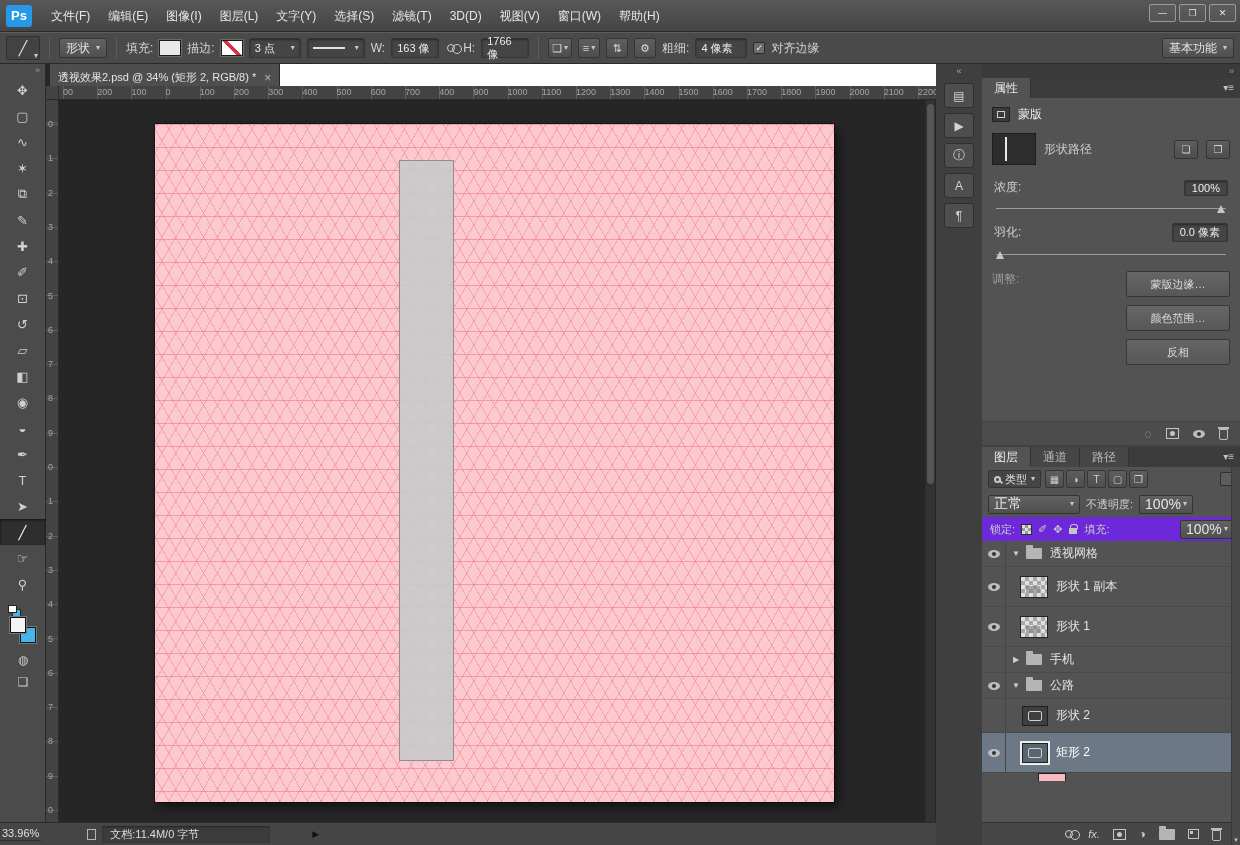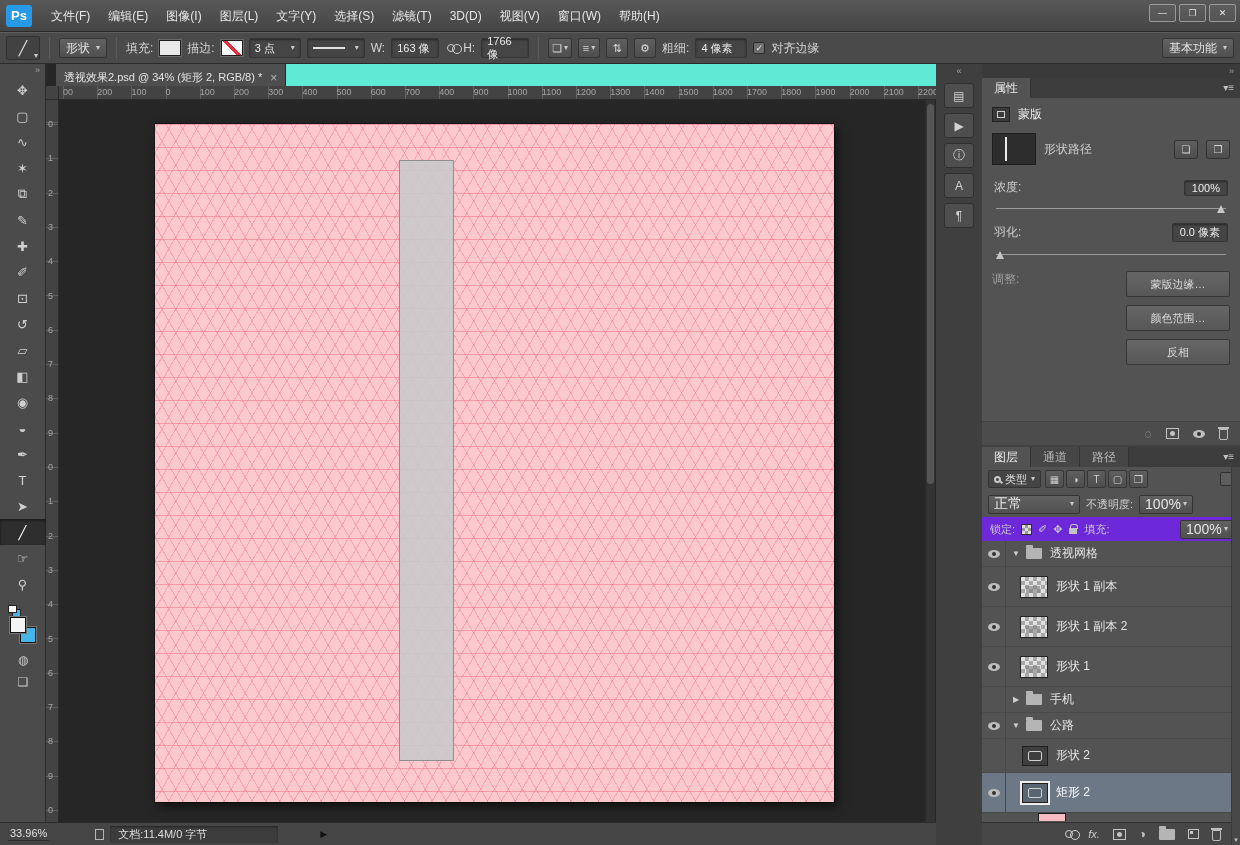--- a/index.html
+++ b/index.html
@@ -56,21 +56,21 @@
   .mini-colors{width:12px;height:10px;margin:8px 0 2px 8px;position:relative}
   .mini-colors::before{content:'';position:absolute;left:0;top:0;width:7px;height:6px;background:#fff;border:1px solid #222;z-index:2}
   .mini-colors::after{content:'';position:absolute;left:4px;top:4px;width:7px;height:6px;background:#4ab3e8;border:1px solid #222}
   .color-chips{width:26px;height:26px;position:relative;margin:2px 0 6px 10px}
   .chip-bg{position:absolute;right:0;bottom:0;width:16px;height:16px;background:#45b6ea;border:1px solid #111;box-shadow:0 0 0 1px #777}
   .chip-fg{position:absolute;left:0;top:0;width:16px;height:16px;background:#f4f4f4;border:1px solid #111;box-shadow:0 0 0 1px #777;z-index:2}
   .tool.small{height:22px;font-size:12px}
 
   
   .docarea{position:absolute;left:46px;top:64px;width:890px;bottom:23px;background:#262626}
-  .tabbar{position:absolute;left:10px;top:0;right:0;height:28px;background:#5eead4;border-bottom:1px solid #2a2a2a;display:flex}
+  .tabbar{position:absolute;left:4px;top:0;right:0;height:28px;background:#ffffff;border-bottom:1px solid #2a2a2a;display:flex}
   .doctab{background:#4e4e4e;border-right:1px solid #262626;display:flex;align-items:center;padding:0 8px;gap:8px;
     font-size:11px;color:#e3e3e3}
   .tabclose{color:#b5b5b5;font-size:12px}
   .rulerh{position:absolute;left:13px;top:22px;right:0;height:14px;background:#434343;border-bottom:1px solid #2b2b2b;
     background-image:repeating-linear-gradient(90deg,#5f5f5f 0 1px,transparent 1px 34.2px);background-position:4px 0;overflow:hidden}
   .rcorner{position:absolute;left:0;top:22px;width:13px;height:14px;background:#434343;border-bottom:1px solid #2b2b2b;border-right:1px solid #2b2b2b}
   .rlabel{position:absolute;top:1px;font-size:9px;color:#a5a5a5;white-space:nowrap}
   .viewport{position:absolute;left:0;top:36px;right:0;bottom:0;background:#262626;overflow:hidden}
   .rulerv{position:absolute;left:0;top:0;width:13px;bottom:0;background:#434343;border-right:1px solid #2b2b2b;
     background-image:repeating-linear-gradient(to bottom,#5f5f5f 0 1px,transparent 1px 34.3px);background-position:0 24px;z-index:3}
@@ -82,21 +82,21 @@
       repeating-linear-gradient(-60deg,rgba(233,84,106,.30) 0 1px,transparent 1px 12px);
     box-shadow:0 0 0 1px rgba(0,0,0,.4),4px 5px 10px rgba(0,0,0,.55)}
   .shape-rect{position:absolute;left:244px;top:36px;width:55px;height:601px;
     background:rgba(201,201,203,.9);border:1px solid #8f8f8f}
   .vscroll{position:absolute;right:1px;top:0;width:10px;bottom:0;background:#333;border-left:1px solid #2a2a2a}
   .vthumb{position:absolute;left:1px;right:1px;top:4px;height:380px;background:#555;border-radius:4px}
 
   
   .statusbar{position:absolute;left:0;bottom:0;width:936px;height:23px;background:#454545;border-top:1px solid #2c2c2c;
     display:flex;align-items:center;font-size:11px}
-  .zoomval{margin-left:8px;color:#e0e0e0;border-bottom:1px solid #2e2e2e;padding:0 2px 1px}
+  .zoomval{color:#e0e0e0;border-bottom:1px solid #2e2e2e;padding:0 2px 1px}
   .doc-icon{width:9px;height:11px;border:1px solid #b5b5b5;margin-left:46px}
   .docinfo{margin-left:6px;height:17px;min-width:168px;background:#3c3c3c;box-shadow:inset 0 1px 2px rgba(0,0,0,.4);
     display:flex;align-items:center;padding:0 8px;color:#dedede}
   .status-arrow{margin-left:42px;font-size:9px;color:#111}
 
   
   .iconstrip{position:absolute;left:936px;top:64px;width:46px;bottom:0;background:#3f3f3f}
   .strip-head{height:14px;font-size:9px;color:#a8a8a8;text-align:center;line-height:14px}
   .pbtn{width:30px;height:25px;margin:5px auto 0;background:#4e4e4e;border:1px solid #2f2f2f;border-radius:3px;
     color:#d2d2d2;font-size:12px;display:flex;align-items:center;justify-content:center}
@@ -525,27 +525,20 @@
               <span class="eye"></span>
             </div>
             <span class="thumb"></span>
             <span class="lname">形状 1 副本</span>
           </div>
           <div class="lrow layer">
             <div class="eyecell">
               <span class="eye"></span>
             </div>
             <span class="thumb"></span>
-            <span class="lname">形状 1 副本 2</span>
-          </div>
-          <div class="lrow layer">
-            <div class="eyecell">
-              <span class="eye"></span>
-            </div>
-            <span class="thumb"></span>
             <span class="lname">形状 1</span>
           </div>
           <div class="lrow group">
             <div class="eyecell"></div>
             <span class="tri">▶</span>
             <span class="folder"></span>
             <span class="lname">手机</span>
           </div>
           <div class="lrow group">
             <div class="eyecell">

